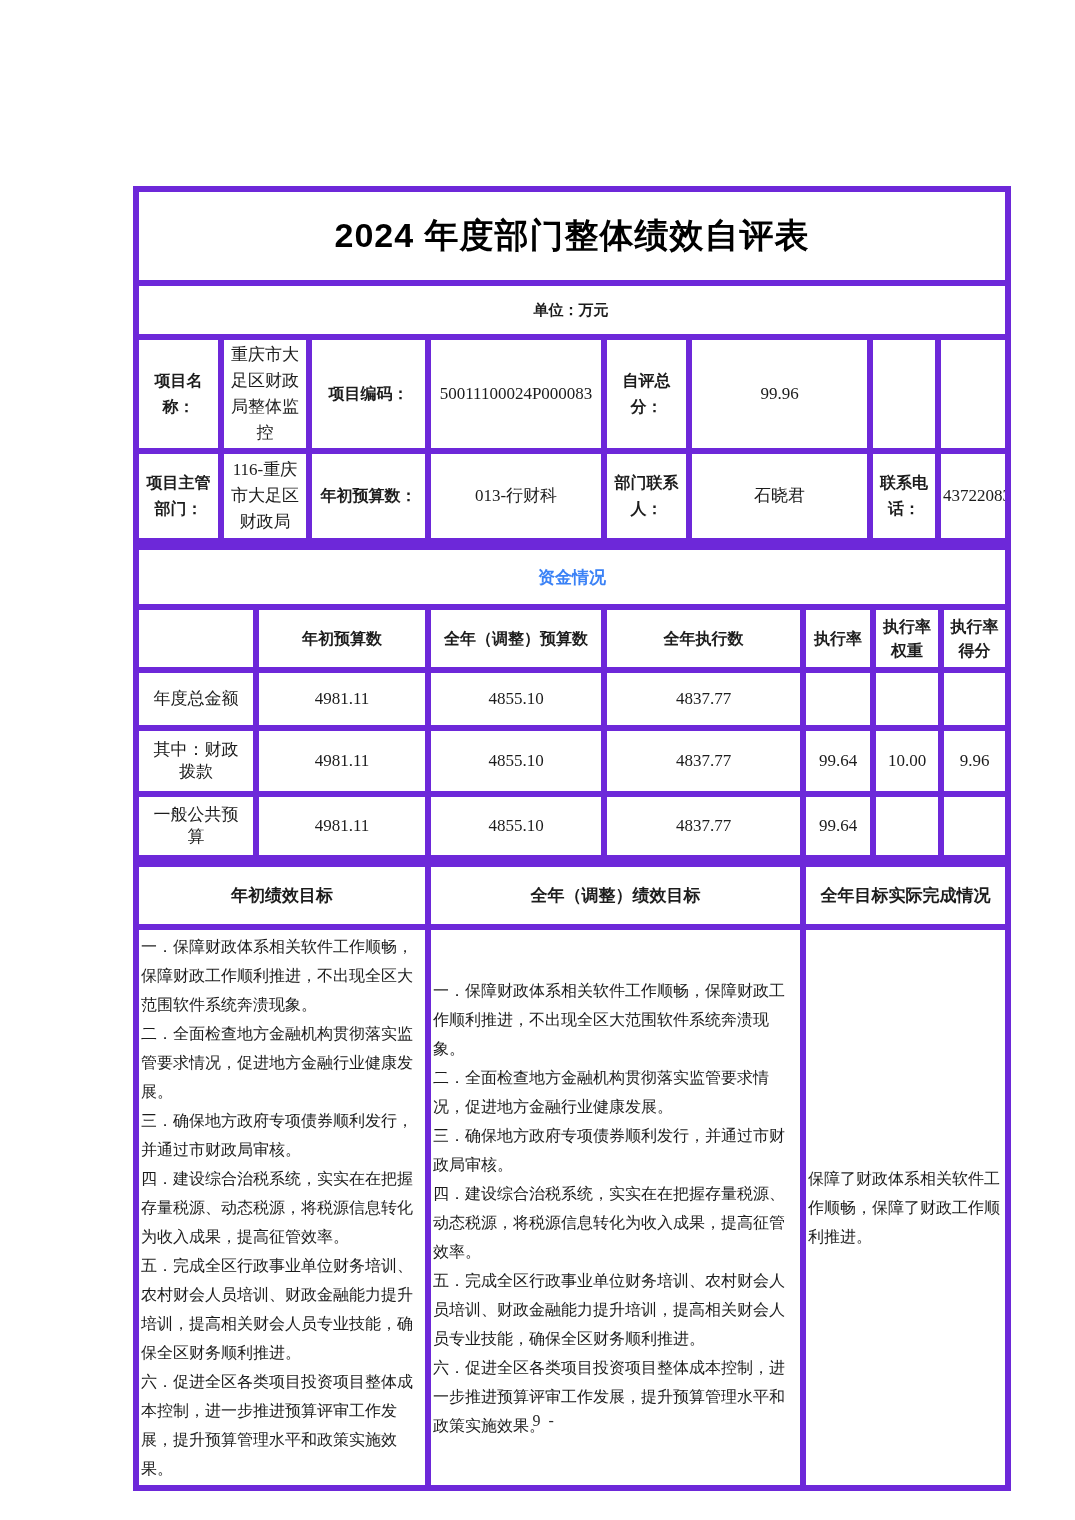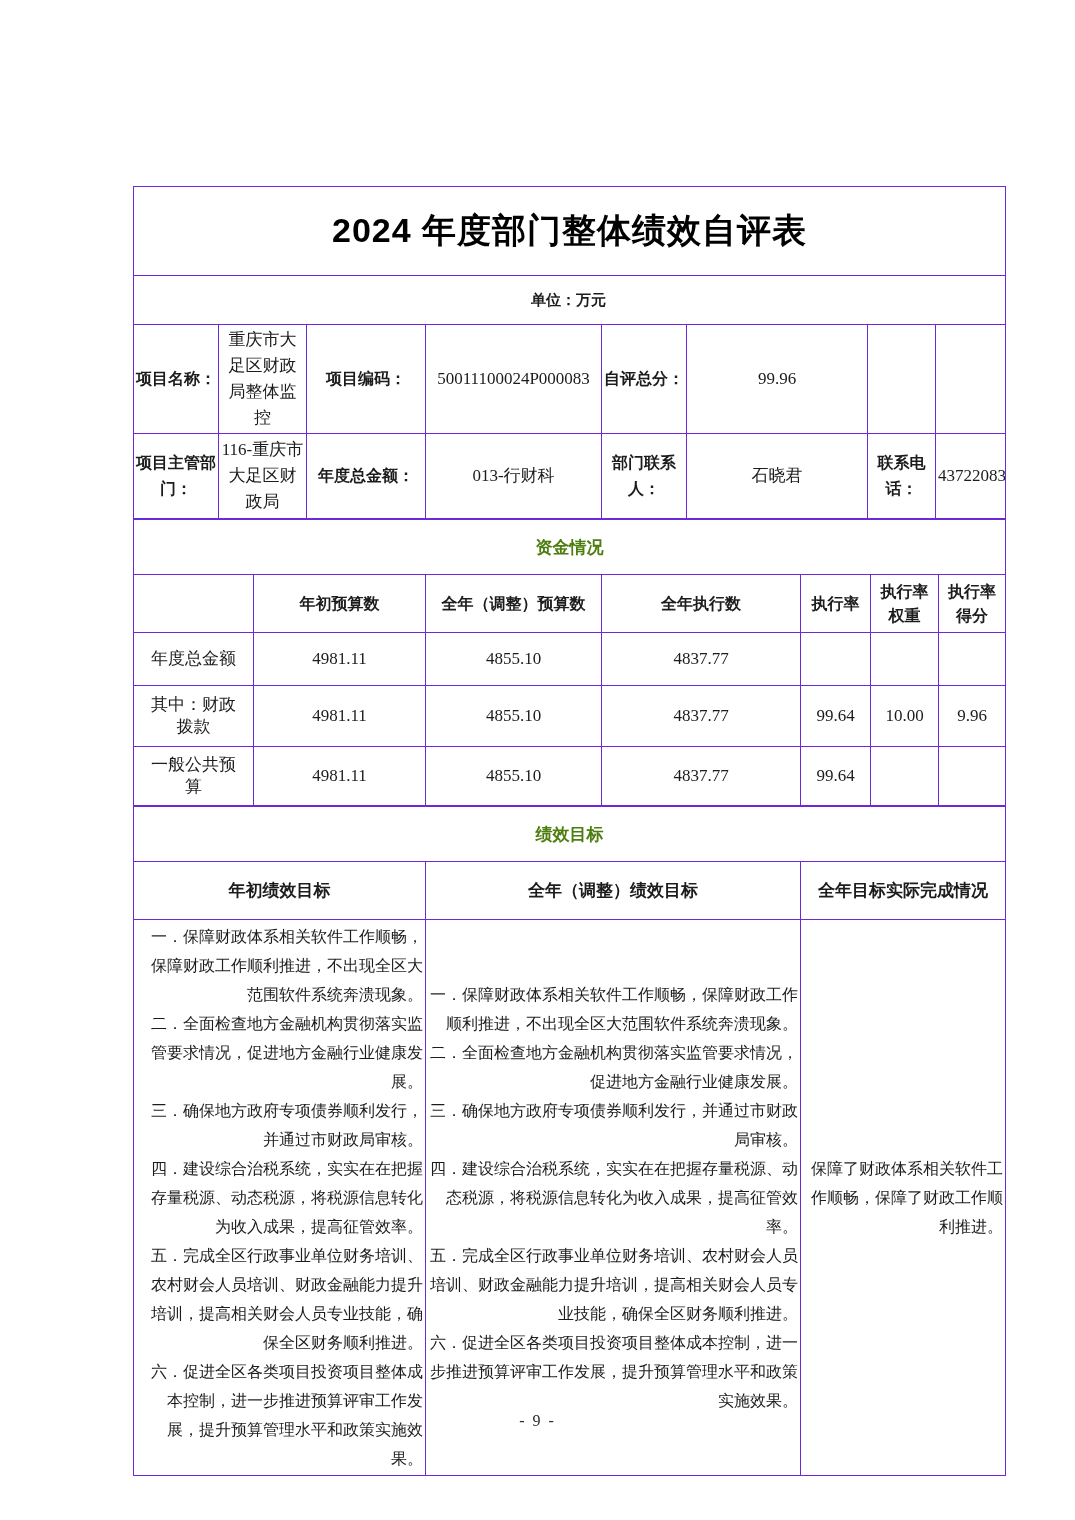--- a/index.html
+++ b/index.html
@@ -4,50 +4,50 @@
 <style>
   html,body{margin:0;padding:0;background:#ffffff;}
   .page{
     position:relative;width:1075px;height:1520px;background:#ffffff;
     font-family:"Liberation Serif","DejaVu Serif",serif;color:#1c1c1c;overflow:hidden;
   }
   .sheet{
     position:absolute;left:133px;top:186px;width:872px;
   }
   table{border-collapse:collapse;table-layout:fixed;width:872px;}
-  td{border:1px solid #6d28d9;padding:2px;vertical-align:middle;text-align:center;
+  td{border:6px solid #6d28d9;padding:2px;vertical-align:middle;text-align:center;
      font-size:17px;overflow:hidden;}
   
   .title-cell{height:84px;font-family:"Liberation Sans","DejaVu Sans",sans-serif;
      font-weight:bold;font-size:34px;letter-spacing:1px;color:#000;}
   .unit-cell{height:44px;text-align:center;font-weight:bold;font-size:15px;
      font-family:"Liberation Sans","DejaVu Sans",sans-serif;padding-right:4px;}
   
   .lbl{font-family:"Liberation Sans","DejaVu Sans",sans-serif;font-weight:bold;
      font-size:16px;line-height:26px;}
   .val{font-size:17px;line-height:26px;}
   .r-info1 td{height:86px;}
   .r-info2 td{height:80px;}
   .phone-lbl{padding:2px 7px;}
   
-  .section-cell{height:50px;color:#4d7c0f;font-weight:bold;font-size:17px;
+  .section-cell{height:50px;color:#3b82f6;font-weight:bold;font-size:17px;
      font-family:"Liberation Sans","DejaVu Sans",sans-serif;}
   
   .r-fhead td{height:53px;font-family:"Liberation Sans","DejaVu Sans",sans-serif;
      font-weight:bold;font-size:16px;line-height:24px;}
   .r-fhead td.tight{padding:2px 6px;margin-top:15px;}
   .r-f1 td{height:48px;}
   .r-f2 td{height:56px;}
   .r-f3 td{height:54px;}
   .flabel{font-size:17px;line-height:22px;padding:2px 10px;}
   
   .r-ghead td{height:53px;font-family:Liberation Sans, sans-serif;
      font-weight:bold;font-size:17px;}
   .goal-cell{height:494px;vertical-align:middle;padding:2px;}
-  .goal-cell p{margin:0;font-size:16px;line-height:29px;text-align:right;}
+  .goal-cell p{margin:0;font-size:16px;line-height:29px;text-align:left;}
   .footer{
     position:absolute;left:0;top:1412px;width:1075px;text-align:center;
     font-size:16px;color:#2b2b2b;letter-spacing:2px;
   }
 </style>
 </head>
 <body>
 
 <div class="page">
   <div class="sheet">
@@ -76,21 +76,21 @@
         <td class="lbl">项目编码：</td>
         <td class="val">50011100024P000083</td>
         <td class="lbl">自评总分：</td>
         <td class="val">99.96</td>
         <td></td>
         <td></td>
       </tr>
       <tr class="r-info2">
         <td class="lbl">项目主管部门：</td>
         <td class="val">116-重庆市大足区财政局</td>
-        <td class="lbl">年度总金额：</td>
+        <td class="lbl">年初预算数：</td>
         <td class="val">013-行财科</td>
         <td class="lbl">部门联系人：</td>
         <td class="val">石晓君</td>
         <td class="lbl phone-lbl">联系电话：</td>
         <td class="val">43722083</td>
       </tr>
     </tbody>
       </table>
 
     <table>
@@ -146,23 +146,20 @@
     </tbody>
       </table>
 
     <table>
       <colgroup>
         <col style="width:292px">
           <col style="width:375px">
           <col style="width:205px">
       </colgroup>
       <tbody>
-          <tr>
-        <td colspan="3" class="section-cell">绩效目标</td>
-      </tr>
       <tr class="r-ghead">
         <td>年初绩效目标</td>
         <td>全年（调整）绩效目标</td>
         <td>全年目标实际完成情况</td>
       </tr>
       <tr>
         <td class="goal-cell">
           <p>一．保障财政体系相关软件工作顺畅，保障财政工作顺利推进，不出现全区大范围软件系统奔溃现象。</p>
           <p>二．全面检查地方金融机构贯彻落实监管要求情况，促进地方金融行业健康发展。</p>
           <p>三．确保地方政府专项债券顺利发行，并通过市财政局审核。</p>

